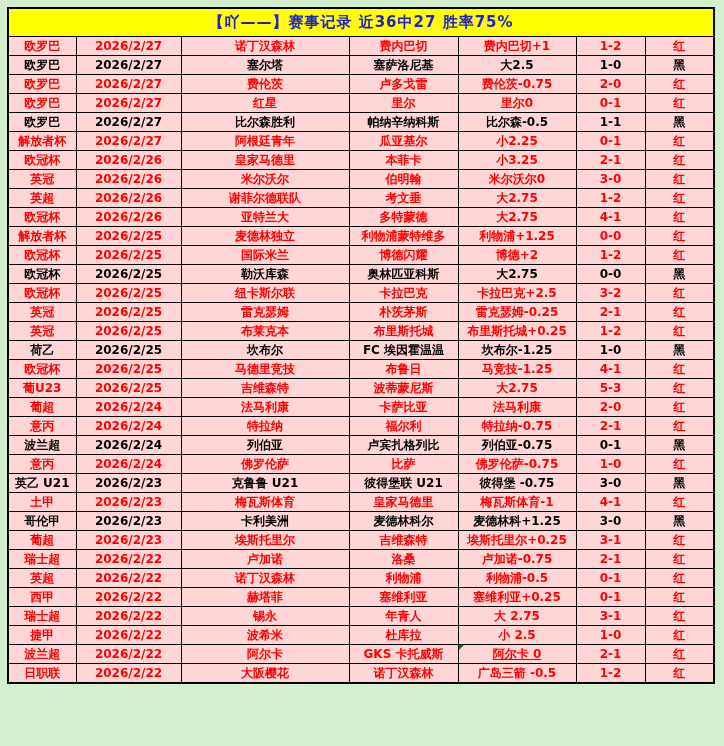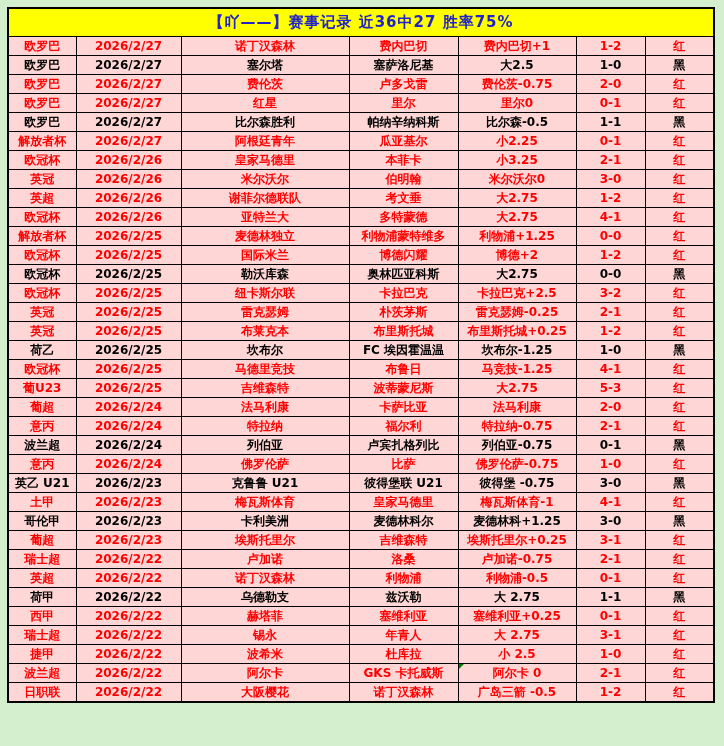--- a/index.html
+++ b/index.html
@@ -51,21 +51,21 @@
     font-size:13px;
   }
   tbody td{
     background:var(--row-bg);
     height:18px;
     font-size:12px;
     line-height:18px;
   }
   tr.red td{color:var(--red-result);}
   tr.black td{color:var(--black-result);}
-  td.has-marker{position:relative;}
+  td.has-marker{position:relative;text-decoration:underline;}
   .corner-marker{
     position:absolute;left:0;top:0;
     width:0;height:0;
     border-left:5px solid var(--marker-green);
     border-bottom:5px solid transparent;
   }
 </style>
 </head>
 <body>
 
@@ -339,29 +339,20 @@
       </tr>
       <tr class="red">
         <td>英超</td>
         <td>2026/2/22</td>
         <td>诺丁汉森林</td>
         <td>利物浦</td>
         <td>利物浦-0.5</td>
         <td>0-1</td>
         <td>红</td>
       </tr>
-      <tr class="black">
-        <td>荷甲</td>
-        <td>2026/2/22</td>
-        <td>乌德勒支</td>
-        <td>兹沃勒</td>
-        <td>大 2.75</td>
-        <td>1-1</td>
-        <td>黑</td>
-      </tr>
       <tr class="red">
         <td>西甲</td>
         <td>2026/2/22</td>
         <td>赫塔菲</td>
         <td>塞维利亚</td>
         <td>塞维利亚+0.25</td>
         <td>0-1</td>
         <td>红</td>
       </tr>
       <tr class="red">

